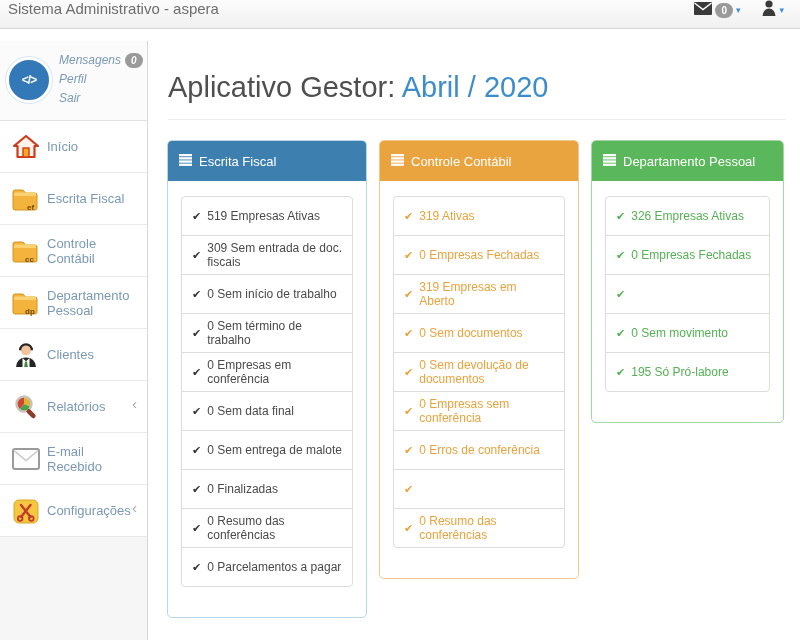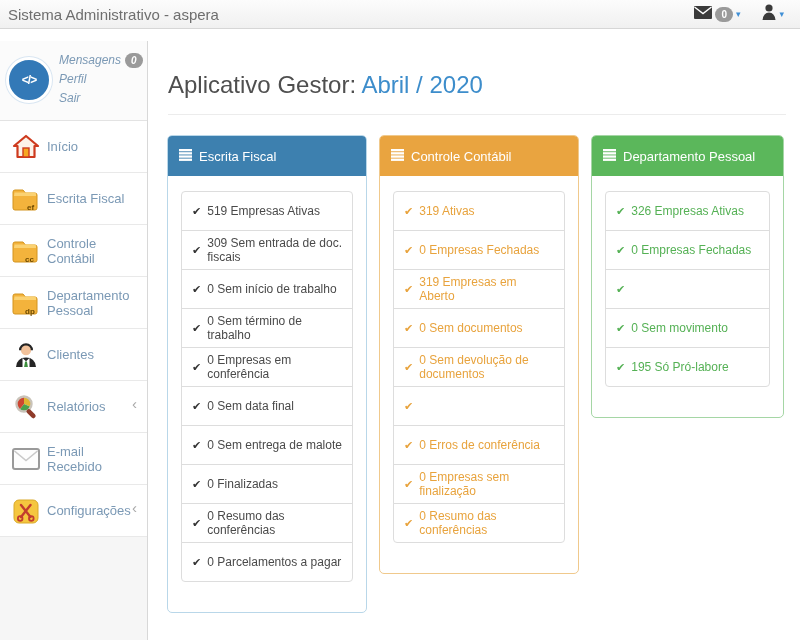--- a/index.html
+++ b/index.html
@@ -4,21 +4,21 @@
 <style>
   * { box-sizing: border-box; }
   html,body { margin:0; padding:0; }
   body {
     width:800px; height:640px; overflow:hidden; background:#fff;
     font-family:"Liberation Sans", sans-serif; position:relative;
   }
   
   .topbar {
     height:29px; background:linear-gradient(#fcfcfc,#f0f0f0);
-    border-bottom:1px solid #d6d6d6; display:flex; align-items:center;
+    border-bottom:1px solid #d6d6d6; display:flex; align-items:flex-start;
   }
   .topbar-title { flex:1; color:#6e6e6e; font-size:15px; padding-left:8px; }
   .topbar-right { display:flex; align-items:center; gap:22px; padding-right:16px; }
   .tb-group { display:flex; align-items:center; gap:3px; cursor:pointer; }
   .pill-badge {
     background:#9a9a9a; color:#fff; font-size:10px; font-weight:bold;
     border-radius:9px; padding:2px 6px; line-height:11px;
   }
   .caret { color:#3f8fd6; font-size:9px; line-height:9px; }
   
@@ -41,21 +41,21 @@
   .menu { background:#c2410c; }
   .menu-item {
     height:52px; display:flex; align-items:center; padding:0 8px;
     border-bottom:1px solid #e9e9e9; color:#7b99b5; font-size:13px;
     position:relative; cursor:pointer; background:#fff;
   }
   .menu-item .mi-icon { width:32px; height:30px; margin-right:7px; flex:none; display:flex; align-items:center; justify-content:flex-end; }
   .mi-chevron { position:absolute; right:10px; top:14px; color:#a9a9a9; font-size:15px; }
   
   .main { position:absolute; left:149px; top:41px; right:0; bottom:0; background:#fff; }
-  .main-title { padding:30px 20px 0 19px; font-size:24px; color:#4f4f4f; }
+  .main-title { padding:30px 20px 0 19px; font-size:29px; color:#4f4f4f; }
   .main-title .period { color:#3d8dcb; cursor:pointer; }
   .title-rule { border:none; border-top:1px solid #ececec; margin:15px 14px 0 19px; }
   .cards { display:flex; align-items:flex-start; gap:12px; padding:20px 0 0 18px; }
   .card { background:#fff; border-radius:5px; }
   .card-blue   { width:200px; border:1px solid #b9d7e9; }
   .card-orange { width:200px; border:1px solid #f0c98c; }
   .card-green  { width:193px; border:1px solid #a5d6a5; }
   .card-header {
     height:40px; display:flex; align-items:center; gap:7px; padding:0 11px;
     border-radius:4px 4px 0 0; color:#fff; font-size:13px;
@@ -302,28 +302,28 @@
         <div class="lg-item">
             <span class="chk">✔</span>
             <span>0 Sem documentos</span>
           </div>
         <div class="lg-item">
             <span class="chk">✔</span>
             <span>0 Sem devolução de documentos</span>
           </div>
         <div class="lg-item">
             <span class="chk">✔</span>
+            <span>0 Empresas sem conferência</span>
           </div>
         <div class="lg-item">
             <span class="chk">✔</span>
             <span>0 Erros de conferência</span>
           </div>
         <div class="lg-item">
             <span class="chk">✔</span>
-            <span>0 Empresas sem finalização</span>
           </div>
         <div class="lg-item">
             <span class="chk">✔</span>
             <span>0 Resumo das conferências</span>
           </div>
       </div>
     </div>
 
     <div class="card card-green">
       <div class="card-header">

